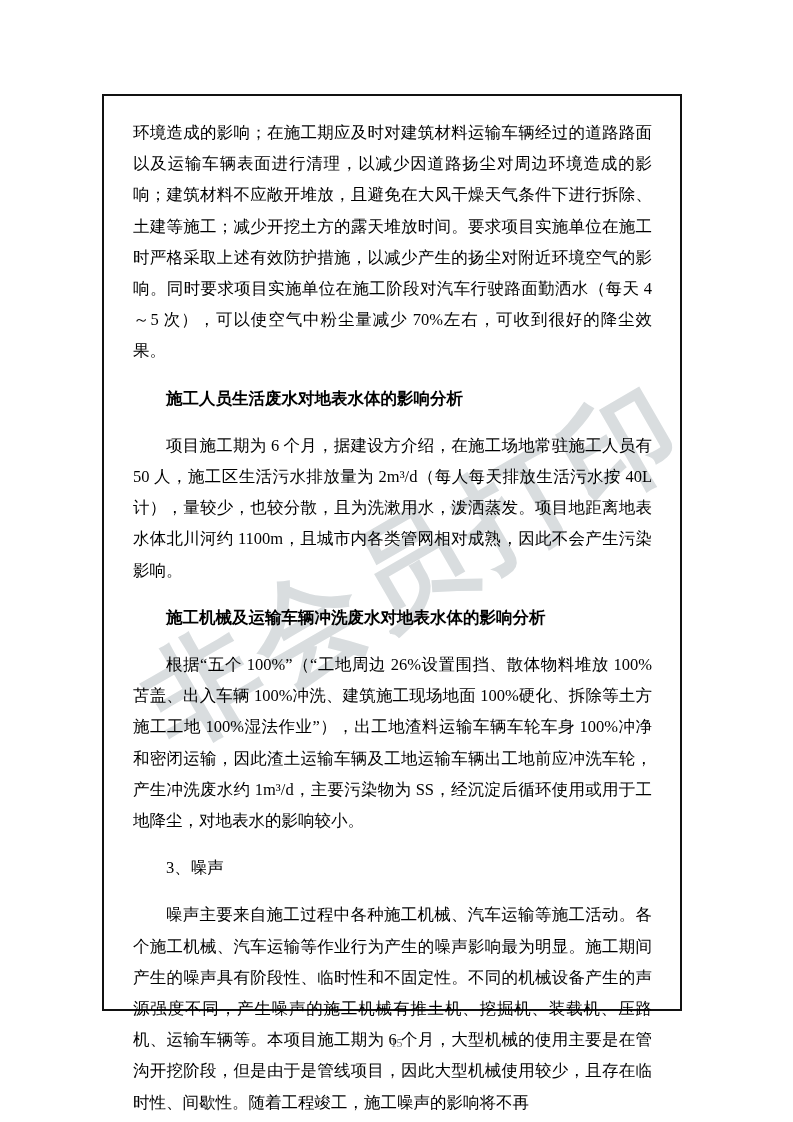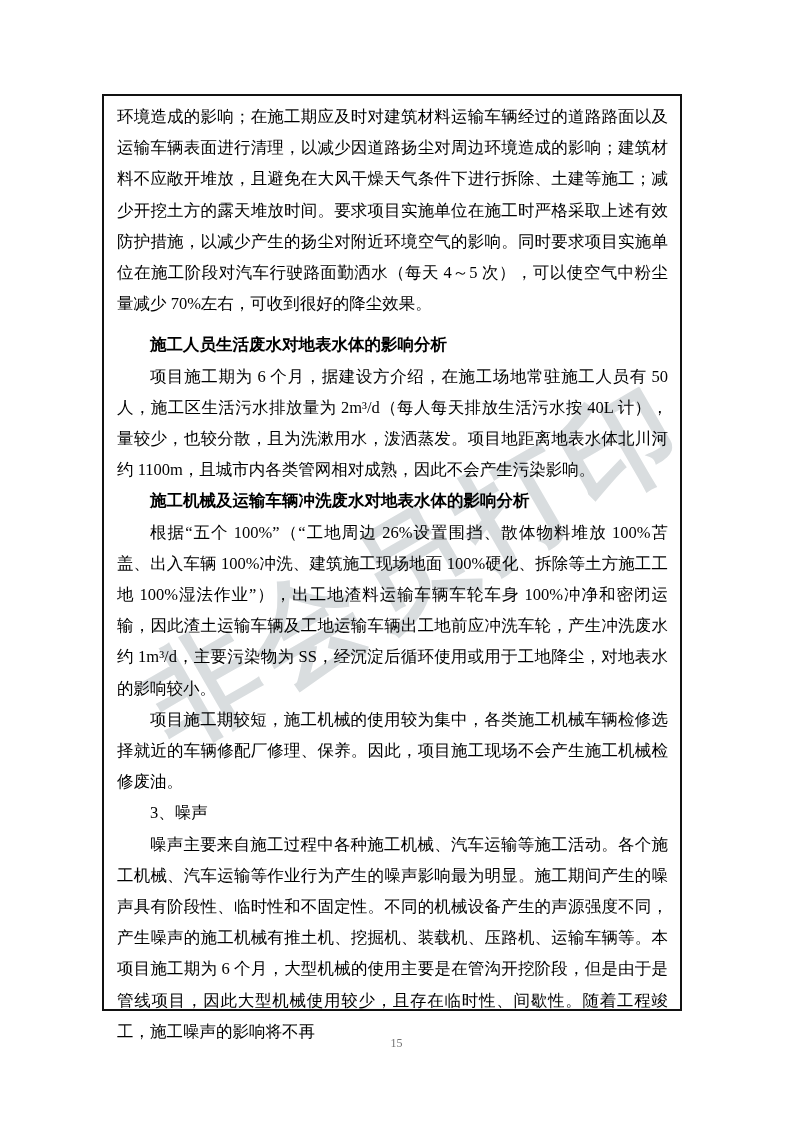--- a/index.html
+++ b/index.html
@@ -39,21 +39,21 @@
     left: 102px;
     top: 94px;
     width: 580px;
     height: 917px;
     border: 2px solid #111111;
     box-sizing: border-box;
     padding: 5px 12px 0 13px;
     z-index: 1;
   }
   .content-box p {
-    margin: 0;
+    margin: 16px;
     font-size: 16.5px;
     line-height: 31.2px;
     text-align: justify;
     text-align-last: left;
     word-break: break-all;
   }
   .p-cont   { text-indent: 0; }
   .p-indent { text-indent: 2em; }
   .p-heading {
     text-indent: 2em;
@@ -88,21 +88,20 @@
 
     <p class="p-heading gap-above">施工人员生活废水对地表水体的影响分析</p>
 
     <p class="p-indent">项目施工期为 6 个月，据建设方介绍，在施工场地常驻施工人员有 50 人，施工区生活污水排放量为 2m³/d（每人每天排放生活污水按 40L 计），量较少，也较分散，且为洗漱用水，泼洒蒸发。项目地距离地表水体北川河约 1100m，且城市内各类管网相对成熟，因此不会产生污染影响。</p>
 
     <p class="p-heading">施工机械及运输车辆冲洗废水对地表水体的影响分析</p>
 
     <p class="p-indent">根据“五个 100%”（“工地周边 26%设置围挡、散体物料堆放 100%苫盖、出入车辆 100%冲洗、建筑施工现场地面 100%硬化、拆除等土方施工工地 100%湿法作业”），出工地渣料运输车辆车轮车身 100%冲净和密闭运输，因此渣土运输车辆及工地运输车辆出工地前应冲洗车轮，产生冲洗废水约 1m³/d，主要污染物为 SS，经沉淀后循环使用或用于工地降尘，对地表水的影响较小。</p>
 
 
-    <p class="p-indent">项目施工期较短，施工机械的使用较为集中，各类施工机械车辆检修选择就近的车辆修配厂修理、保养。因此，项目施工现场不会产生施工机械检修废油。</p>
 
     <p class="p-indent">3、噪声</p>
 
     <p class="p-indent">噪声主要来自施工过程中各种施工机械、汽车运输等施工活动。各个施工机械、汽车运输等作业行为产生的噪声影响最为明显。施工期间产生的噪声具有阶段性、临时性和不固定性。不同的机械设备产生的声源强度不同，产生噪声的施工机械有推土机、挖掘机、装载机、压路机、运输车辆等。本项目施工期为 6 个月，大型机械的使用主要是在管沟开挖阶段，但是由于是管线项目，因此大型机械使用较少，且存在临时性、间歇性。随着工程竣工，施工噪声的影响将不再</p>
 
   </div>
 
   <div class="page-number">15</div>
 
 </div>

